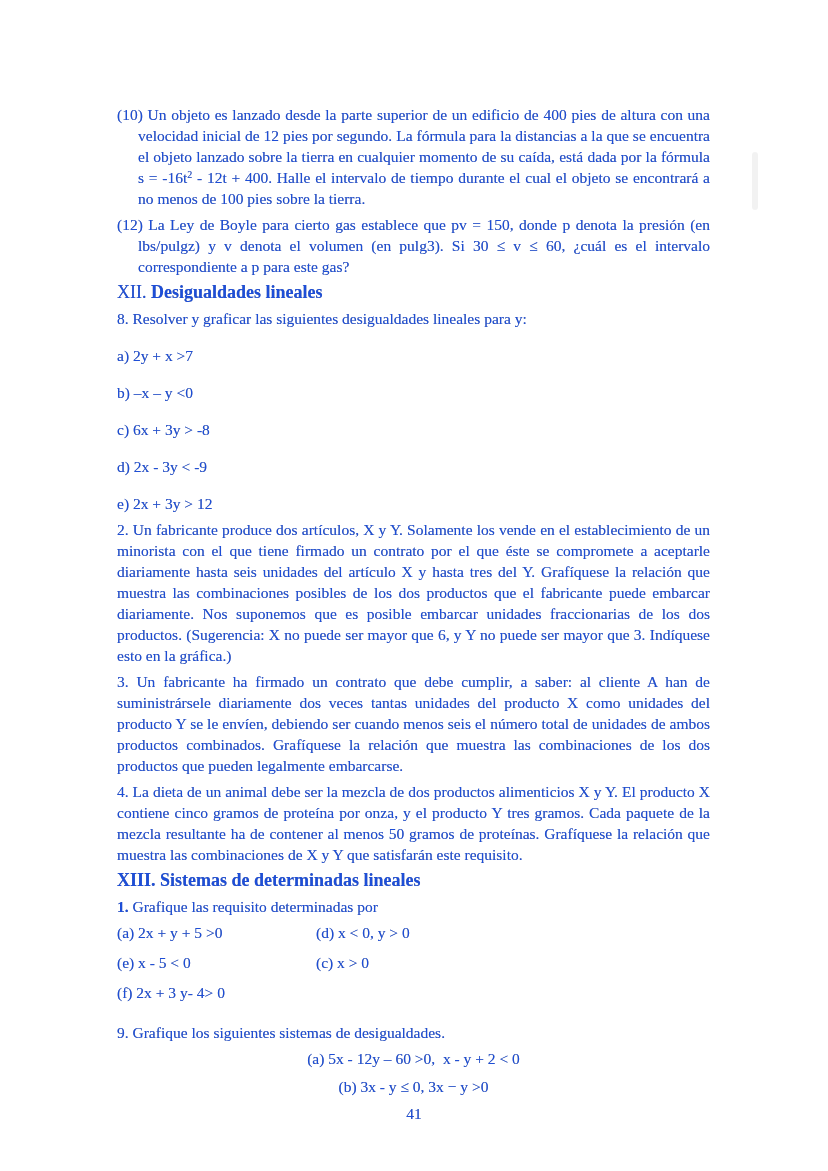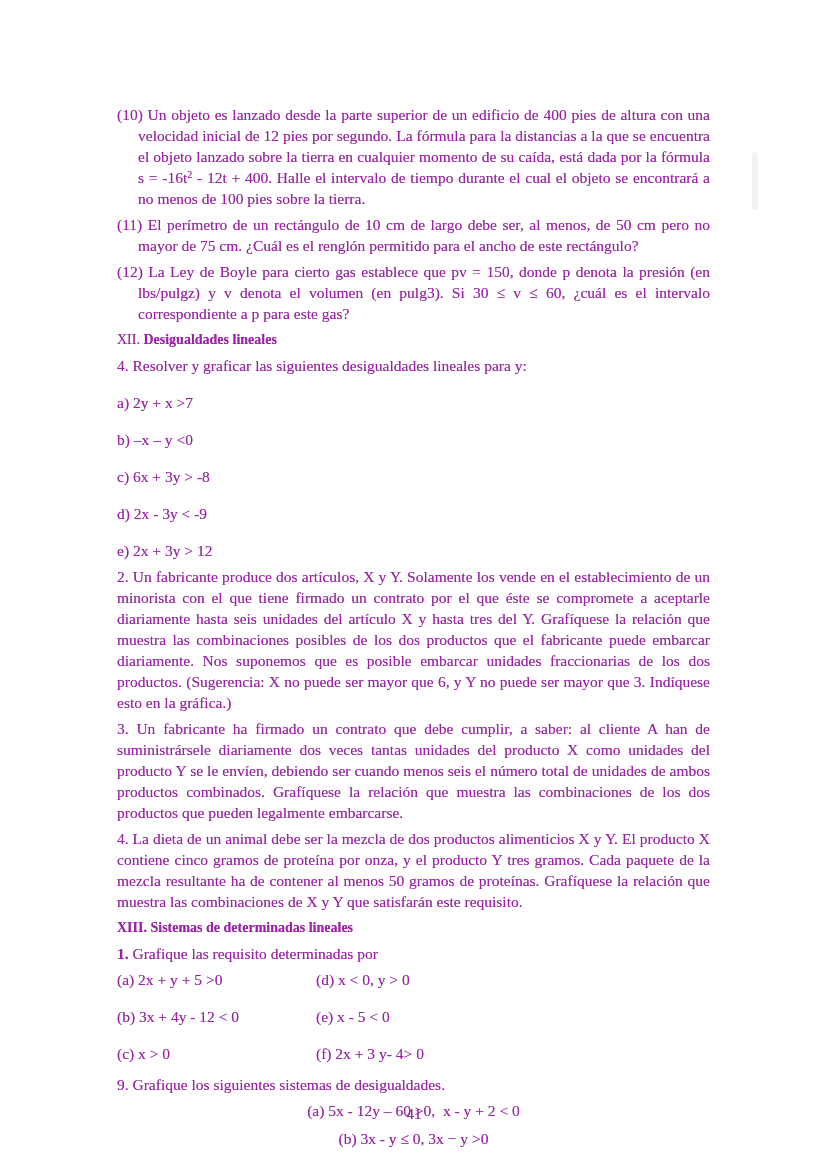--- a/index.html
+++ b/index.html
@@ -3,42 +3,42 @@
 <meta charset="utf-8">
 <style>
   html, body { margin: 0; padding: 0; background: #ffffff; }
   .page {
     position: relative;
     width: 828px;
     height: 1171px;
     background: #ffffff;
     overflow: hidden;
     font-family: "Liberation Serif", serif;
-    color: #a21caf;
+    color: #1d4ed8;
     text-shadow: 0 0 0.5px rgba(40,40,40,0.45);
   }
   .content {
     position: absolute;
     top: 104px;
     left: 117px;
     width: 593px;
   }
   .para {
     margin: 0 0 5px 0;
     font-size: 15.5px;
     line-height: 21px;
   }
   .just { text-align: justify; }
   .hang {
     padding-left: 21px;
     text-indent: -21px;
     text-align: justify;
   }
   .heading {
-    font-size: 14px;
+    font-size: 18px;
     line-height: 21px;
     font-weight: normal;
     margin: 0 0 5px 0;
   }
   .heading .bold-part, .heading strong { font-weight: bold; }
   .bold-all { font-weight: bold; }
   .ineq-list {
     list-style: none;
     margin: 0 0 5px 0;
     padding: 0;
@@ -46,22 +46,22 @@
   .ineq-list li {
     font-size: 15.5px;
     line-height: 21px;
     margin: 16px 0 3px 0;
     white-space: pre-wrap;
   }
   .ineq-list.wide li { margin: 0 0 7px 0; text-align: center; }
   .two-col {
     display: grid;
     grid-template-columns: 199px 1fr;
-    row-gap: 16px;
-    margin: 0 0 10px 0;
+    row-gap: 9px;
+    margin: 0 0 19px 0;
   }
   .two-col .cell {
     font-size: 15.5px;
     line-height: 21px;
     white-space: pre-wrap;
   }
   .sup {
     font-size: 10px;
     line-height: 0;
     vertical-align: 5px;
@@ -86,27 +86,26 @@
   }
 </style>
 </head>
 <body>
 
 <div class="page">
   <div class="content">
 
     <p class="para hang"><span>(10) Un objeto es lanzado desde la parte superior de un edificio de 400 pies de altura con una velocidad inicial de 12 pies por segundo. La fórmula para la distancias a la que se encuentra el objeto lanzado sobre la tierra en cualquier momento de su caída, está dada por la fórmula s = -16t</span><span class="sup">2</span><span> - 12t + 400. Halle el intervalo de tiempo durante el cual el objeto se encontrará a no menos de 100 pies sobre la tierra.</span></p>
 
-    <p class="para hang">(11) El perímetro de un rectángulo de 10 cm de largo debe ser, al menos, de 50 cm pero no mayor de 75 cm. ¿Cuál es el renglón permitido para el ancho de este rectángulo?</p>
 
     <p class="para hang">(12) La Ley de Boyle para cierto gas establece que pv = 150, donde p denota la presión (en lbs/pulgz) y v denota el volumen (en pulg3). Si 30 ≤ v ≤ 60, ¿cuál es el intervalo correspondiente a p para este gas?</p>
 
     <h2 class="heading"><span>XII.</span> <span class="bold-part">Desigualdades lineales</span></h2>
 
-    <p class="para">4. Resolver y graficar las siguientes desigualdades lineales para y:</p>
+    <p class="para">8. Resolver y graficar las siguientes desigualdades lineales para y:</p>
 
     <ul class="ineq-list">
       <li>a) 2y + x &gt;7</li>
       <li>b) –x – y &lt;0</li>
       <li>c) 6x + 3y &gt; -8</li>
       <li>d) 2x - 3y &lt; -9</li>
       <li>e) 2x + 3y &gt; 12</li>
     </ul>
 
     <p class="para just">2. Un fabricante produce dos artículos, X y Y. Solamente los vende en el establecimiento de un minorista con el que tiene firmado un contrato por el que éste se compromete a aceptarle diariamente hasta seis unidades del artículo X y hasta tres del Y. Grafíquese la relación que muestra las combinaciones posibles de los dos productos que el fabricante puede embarcar diariamente. Nos suponemos que es posible embarcar unidades fraccionarias de los dos productos. (Sugerencia: X no puede ser mayor que 6, y Y no puede ser mayor que 3. Indíquese esto en la gráfica.)</p>
@@ -115,21 +114,20 @@
 
     <p class="para just">4. La dieta de un animal debe ser la mezcla de dos productos alimenticios X y Y. El producto X contiene cinco gramos de proteína por onza, y el producto Y tres gramos. Cada paquete de la mezcla resultante ha de contener al menos 50 gramos de proteínas. Grafíquese la relación que muestra las combinaciones de X y Y que satisfarán este requisito.</p>
 
     <h2 class="heading bold-all">XIII. Sistemas de determinadas lineales</h2>
 
     <p class="para"><strong>1.</strong><span> Grafique las requisito determinadas por</span></p>
 
     <div class="two-col">
       <div class="cell">(a) 2x + y + 5 &gt;0</div>
       <div class="cell">(d) x &lt; 0, y &gt; 0</div>
-      <div class="cell">(b) 3x + 4y - 12 &lt; 0</div>
       <div class="cell">(e) x - 5 &lt; 0</div>
       <div class="cell">(c) x &gt; 0</div>
       <div class="cell">(f) 2x + 3 y- 4&gt; 0</div>
     </div>
 
     <p class="para">9. Grafique los siguientes sistemas de desigualdades.</p>
 
     <ul class="ineq-list wide">
       <li>(a) 5x - 12y – 60 &gt;0,  x - y + 2 &lt; 0</li>
       <li>(b) 3x - y ≤ 0, 3x − y &gt;0</li>

